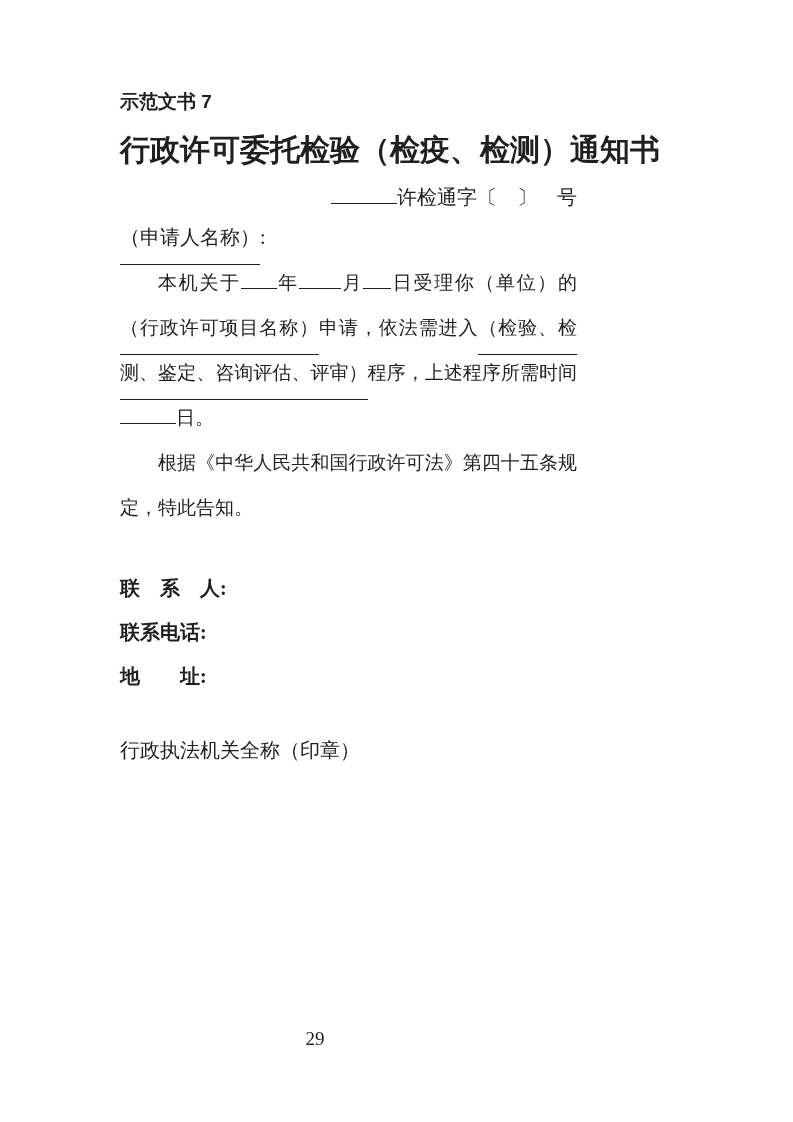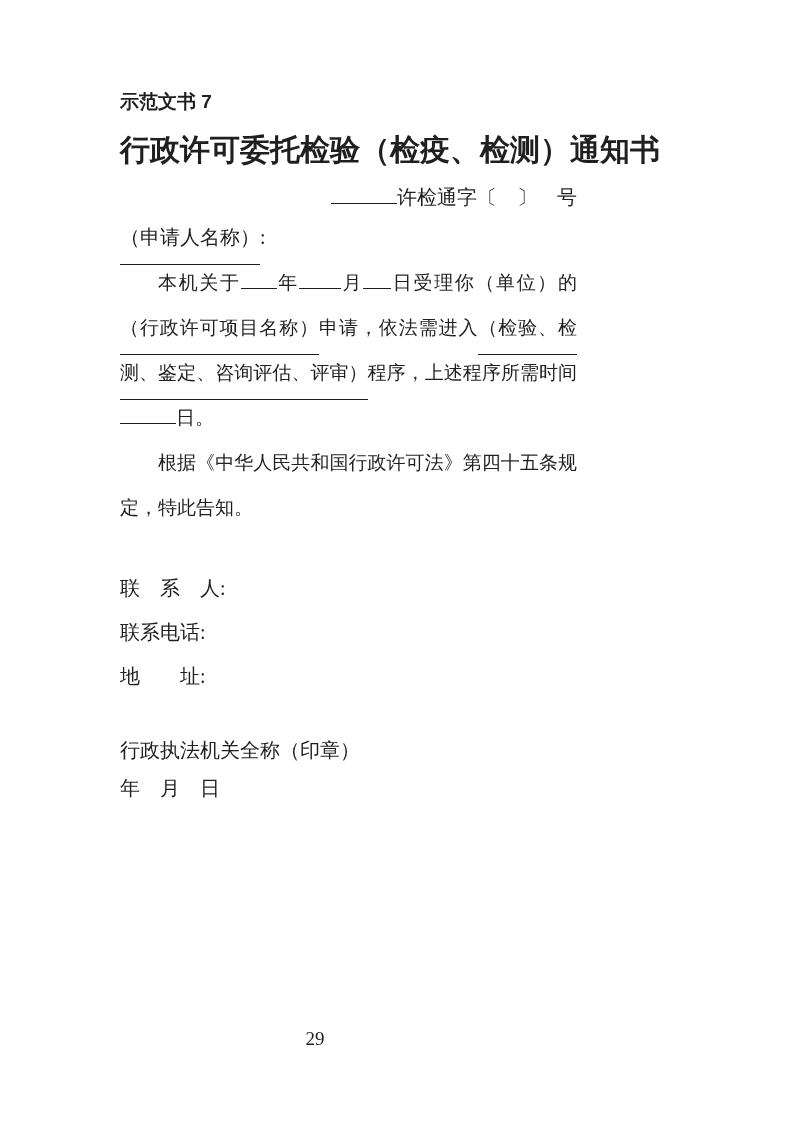--- a/index.html
+++ b/index.html
@@ -42,21 +42,21 @@
     line-height: 34px;
     margin-top: 6px;
   }
   .para {
     font-size: 19px;
     line-height: 45px;
     text-align: justify;
   }
   .para-first { margin-top: 6px; }
   .indent { text-indent: 38px; }
-  .contacts { margin-top: 36px; }
+  .contacts { margin-top: 36px; font-weight: bold; }
   .contact-line {
     font-size: 20px;
     line-height: 44px;
   }
   .signature { margin-top: 34px; text-align: left; }
   .sig-agency { font-size: 20px; line-height: 37px; padding-right: 4px; }
   .sig-date   { font-size: 20px; line-height: 38px; padding-right: 52px; }
   .page-number {
     position: absolute;
     top: 1028px;
@@ -96,18 +96,17 @@
   <div class="para indent">根据《中华人民共和国行政许可法》第四十五条规定，特此告知。</div>
 
   <div class="contacts">
     <div class="contact-line">联　系　人:</div>
     <div class="contact-line">联系电话:</div>
     <div class="contact-line">地　　址:</div>
   </div>
 
   <div class="signature">
     <div class="sig-agency">行政执法机关全称（印章）</div>
-    <div class="sig-date">年　月　日</div>
   </div>
 
 </div>
 
 <div class="page-number">29</div>
 
 </body></html>

